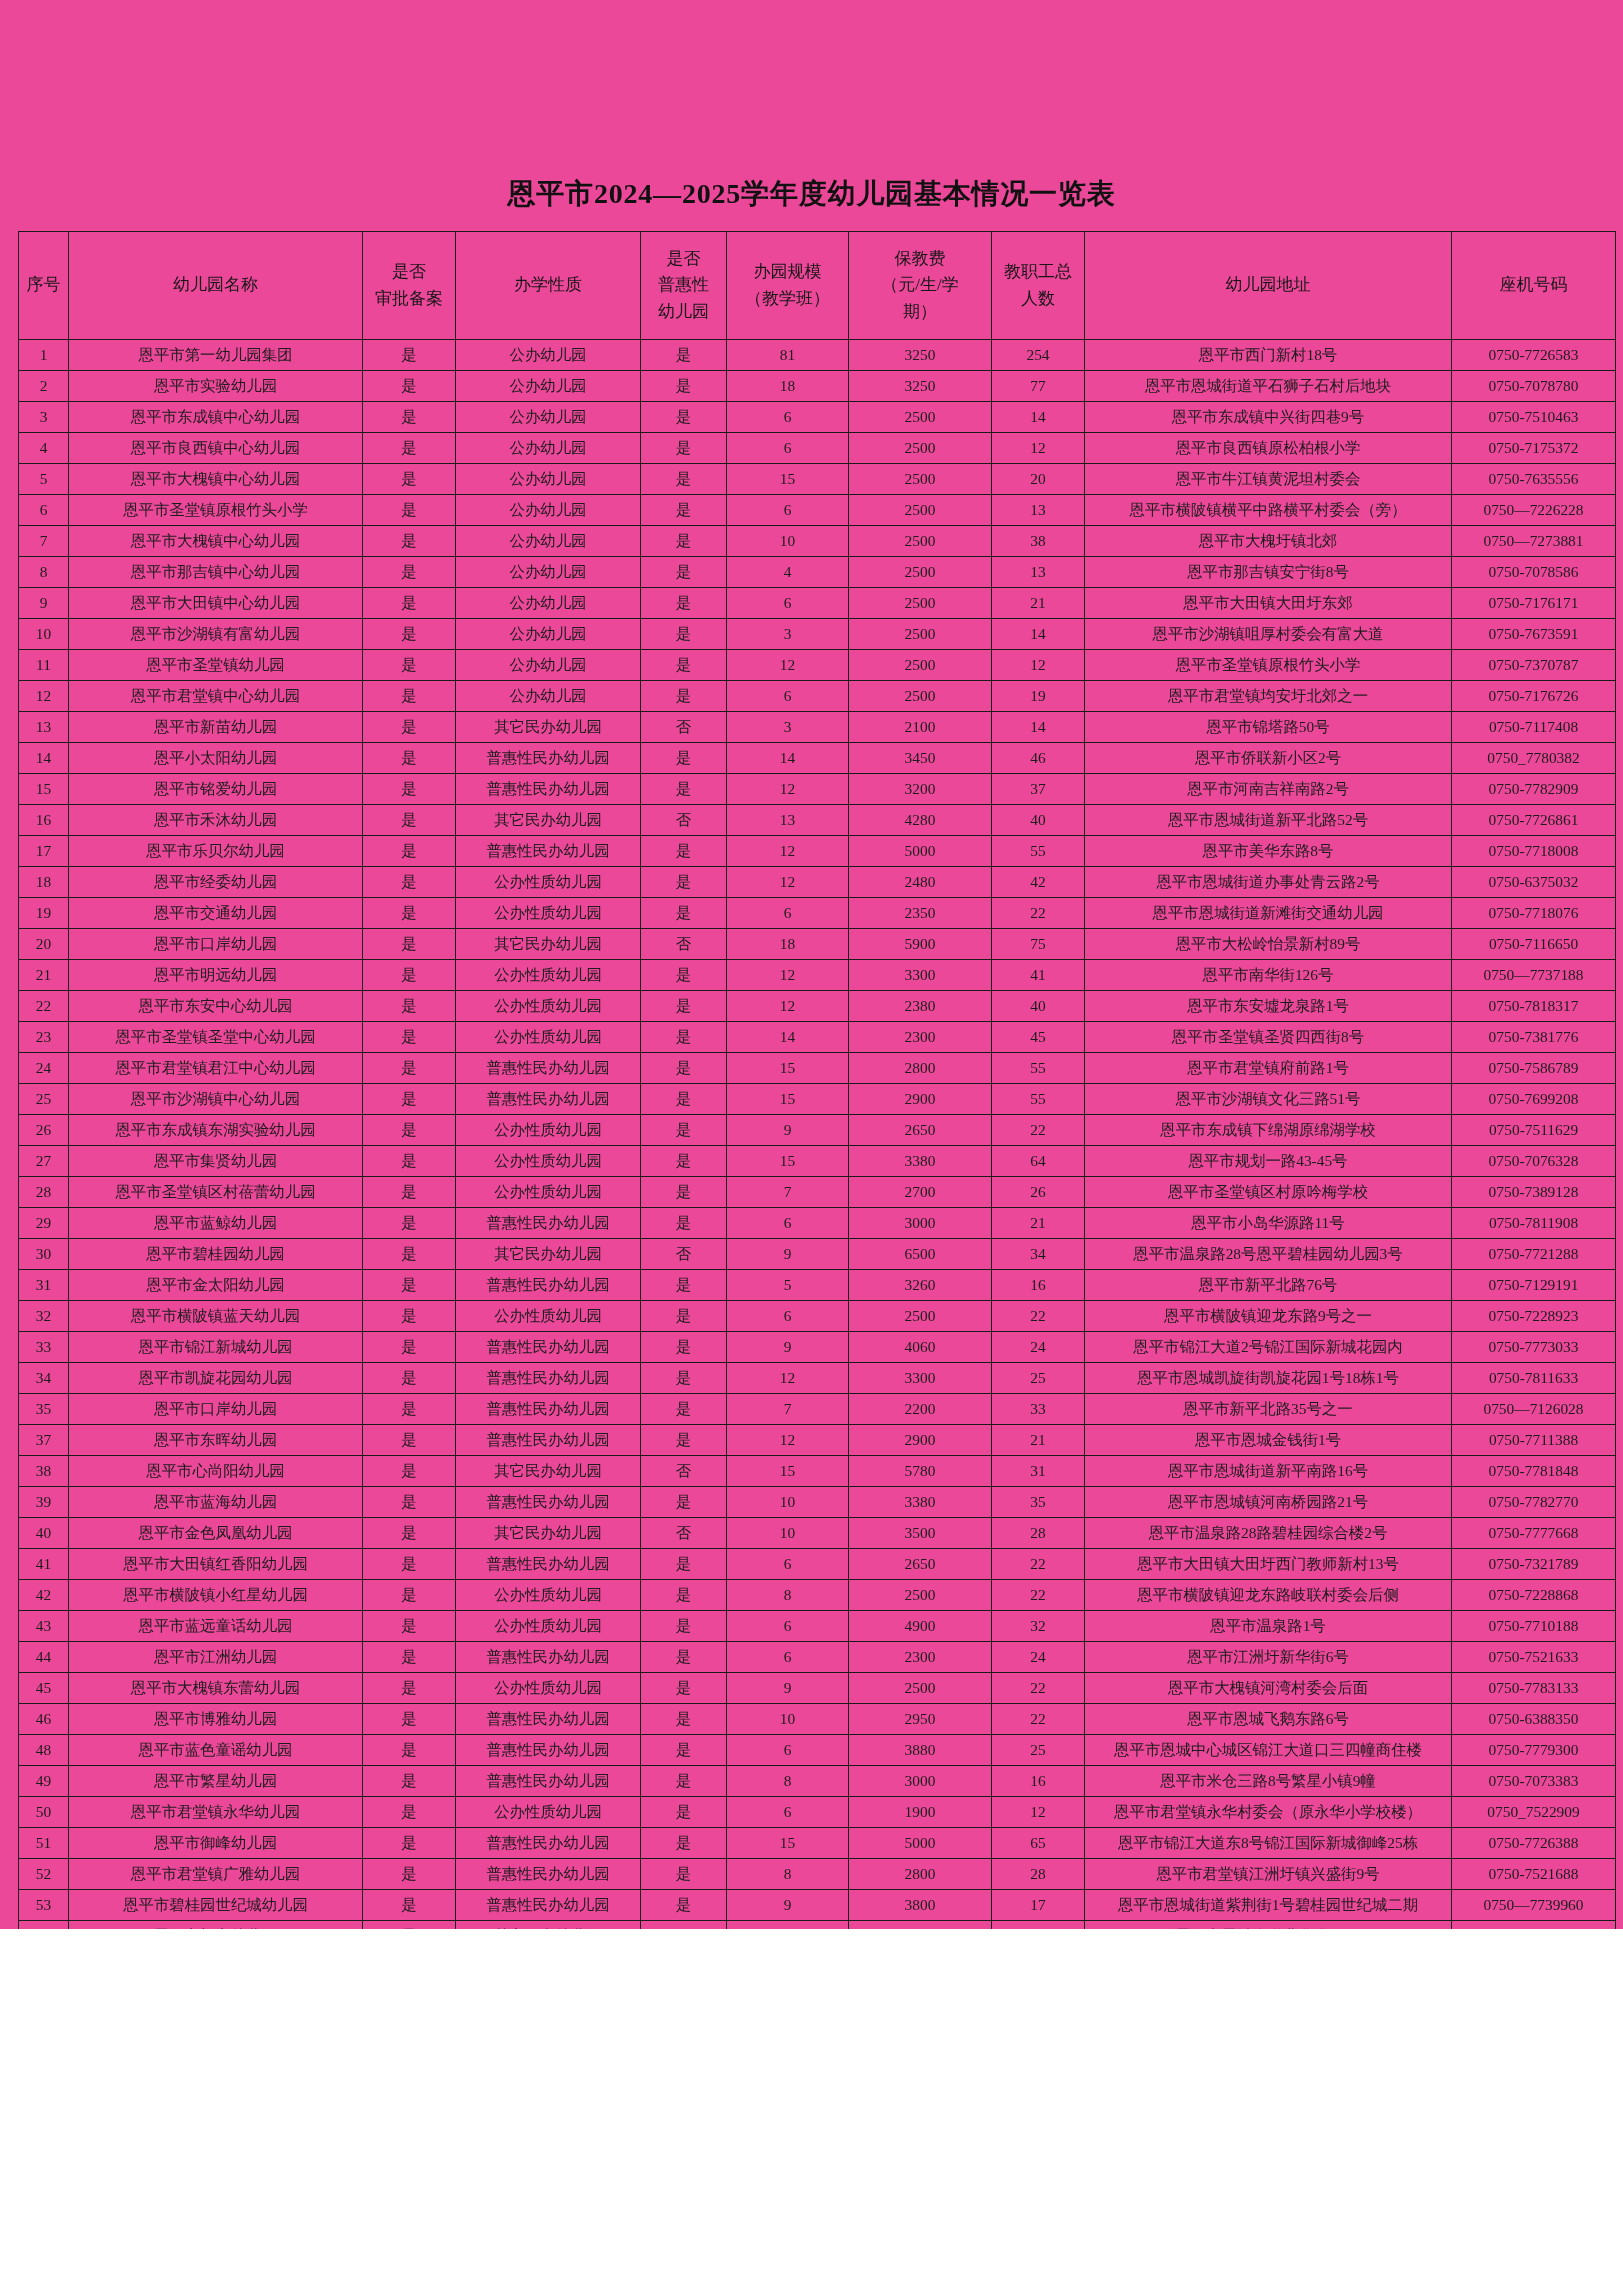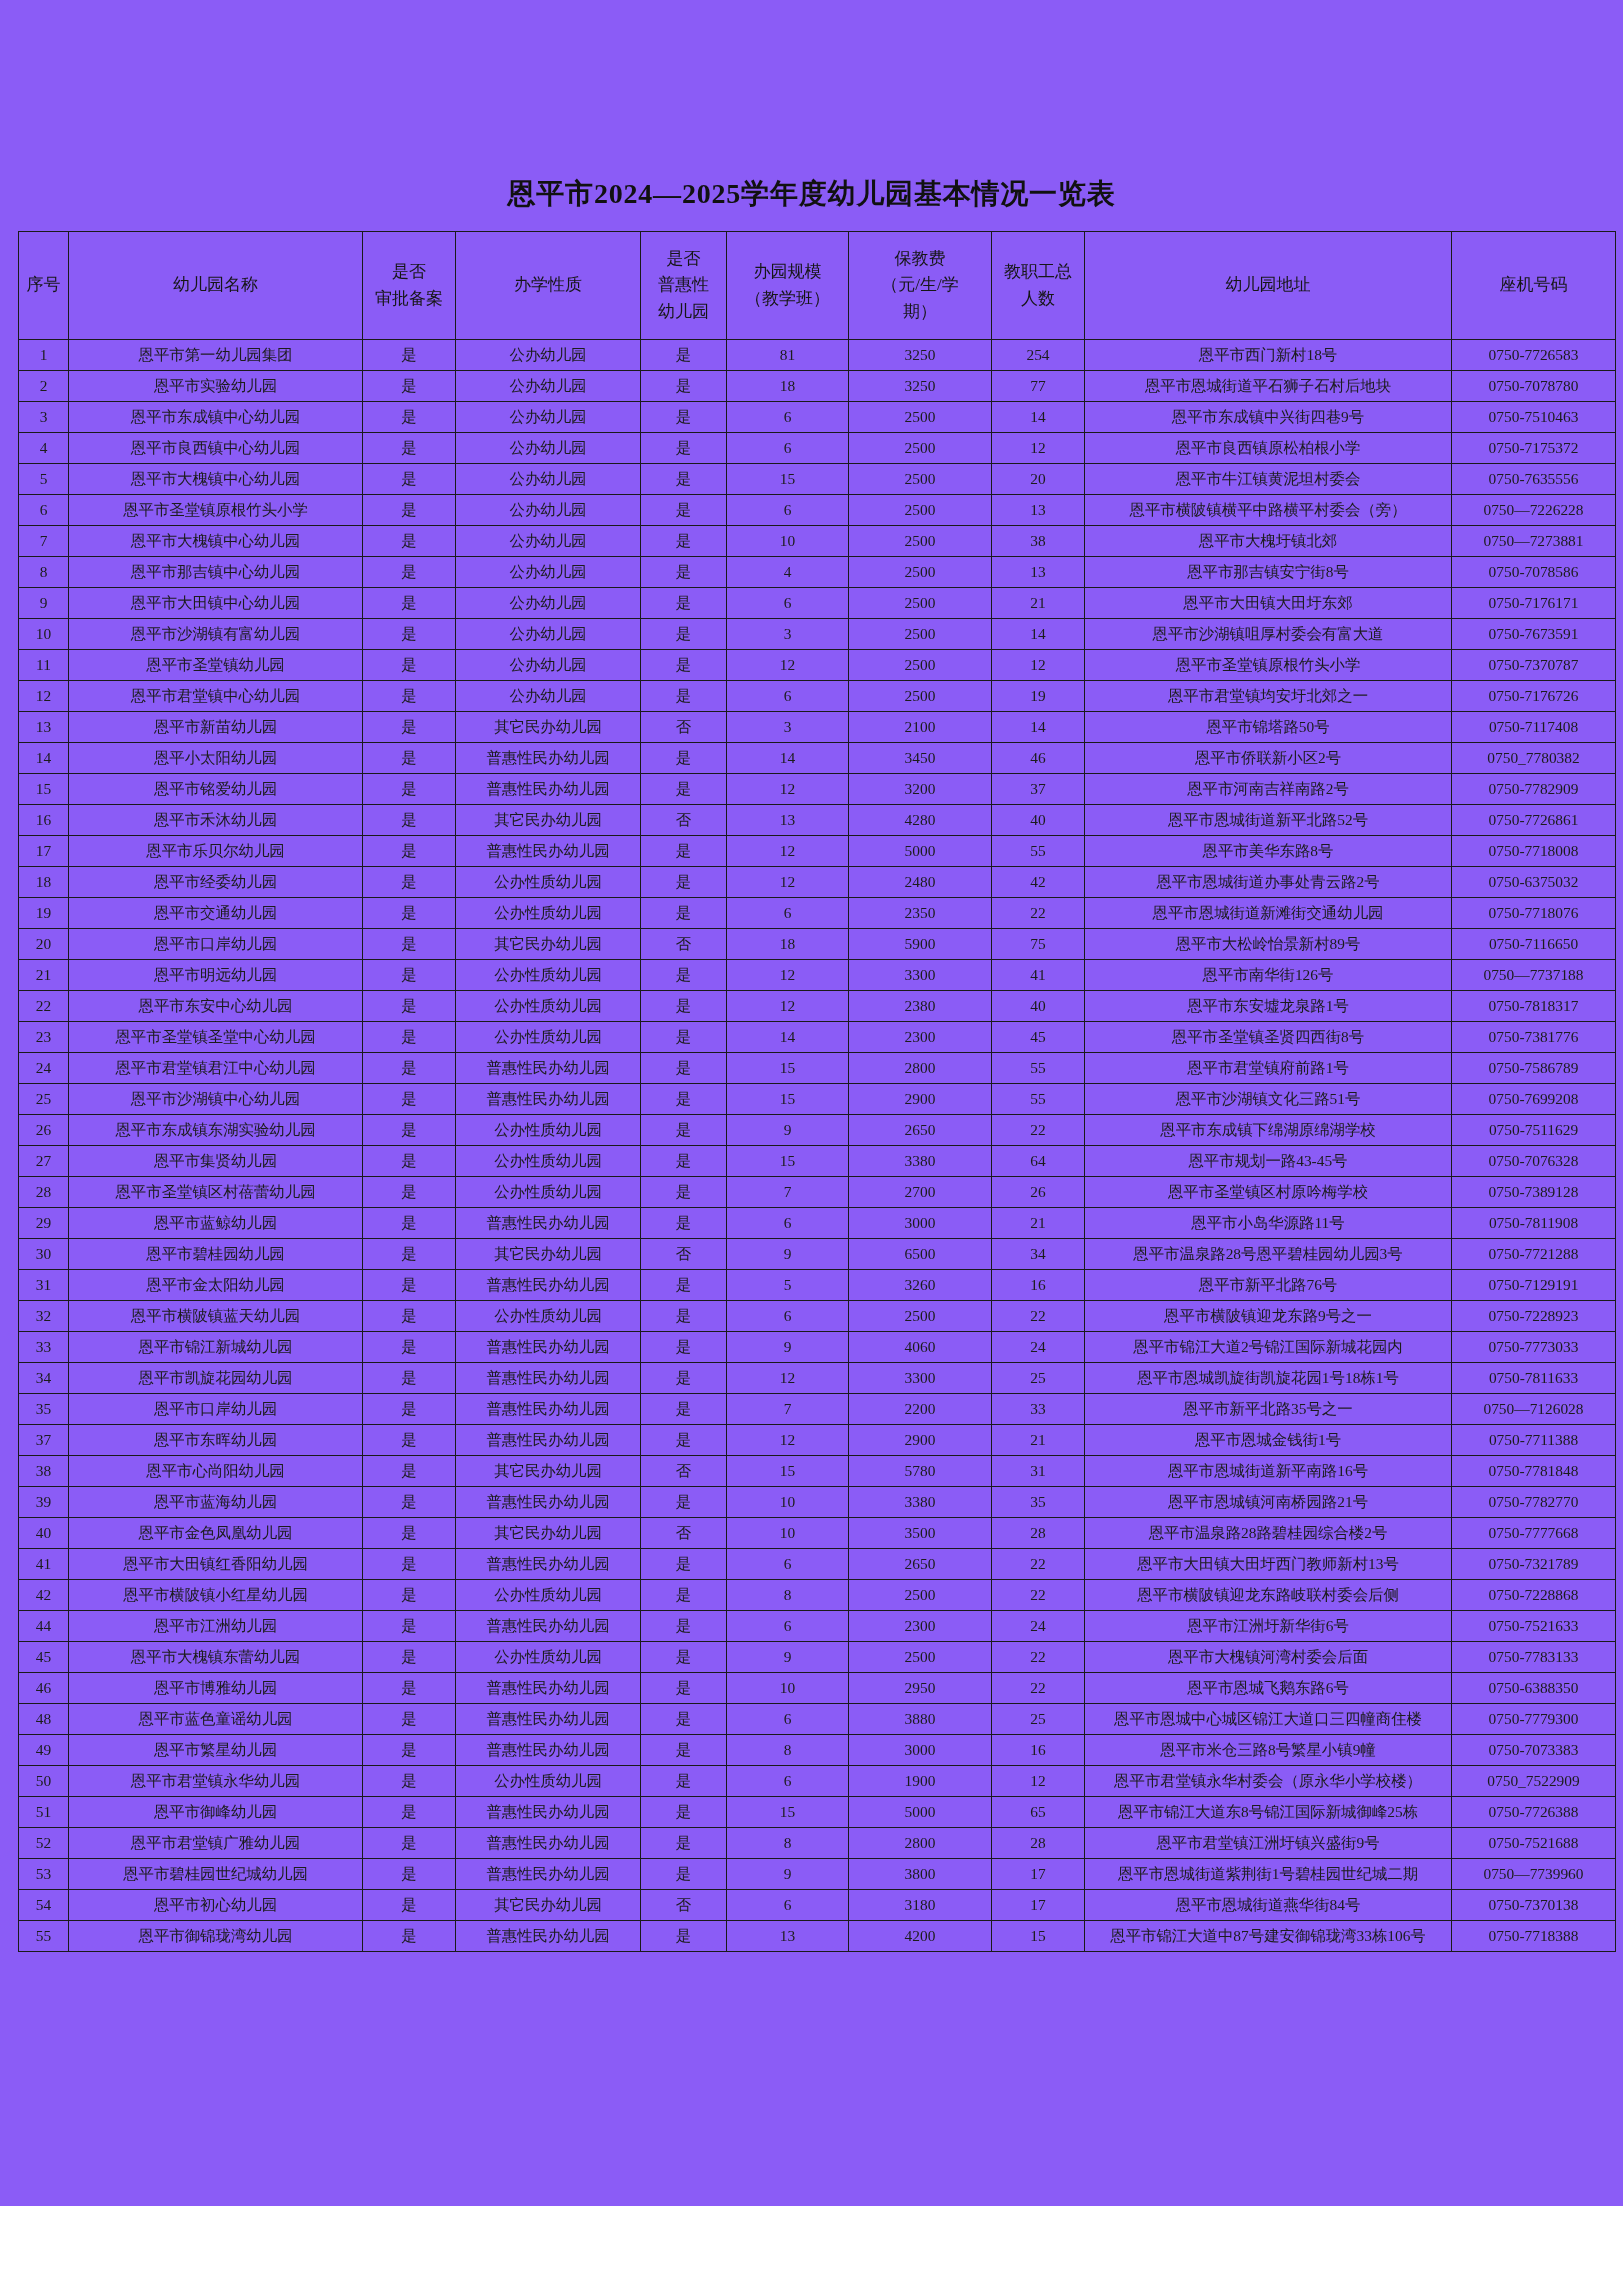--- a/index.html
+++ b/index.html
@@ -8,22 +8,22 @@
     background: #ffffff;
   }
   body {
     width: 1623px;
     font-family: "Liberation Serif", "DejaVu Serif", serif;
     color: #1b1b1b;
   }
   .page {
     position: relative;
     width: 1623px;
-    height: 2206px;
-    background: #8b5cf6;
+    height: 1929px;
+    background: #ec4899;
     overflow: hidden;
   }
   .doc-title {
     margin: 0;
     padding-top: 175px;
     text-align: center;
     font-size: 28px;
     font-weight: bold;
     letter-spacing: 0.8px;
     color: #111111;
@@ -601,20 +601,32 @@
           <td>是</td>
           <td>公办性质幼儿园</td>
           <td>是</td>
           <td>8</td>
           <td>2500</td>
           <td>22</td>
           <td>恩平市横陂镇迎龙东路岐联村委会后侧</td>
           <td>0750-7228868</td>
         </tr>
         <tr>
+          <td>43</td>
+          <td>恩平市蓝远童话幼儿园</td>
+          <td>是</td>
+          <td>公办性质幼儿园</td>
+          <td>是</td>
+          <td>6</td>
+          <td>4900</td>
+          <td>32</td>
+          <td>恩平市温泉路1号</td>
+          <td>0750-7710188</td>
+        </tr>
+        <tr>
           <td>44</td>
           <td>恩平市江洲幼儿园</td>
           <td>是</td>
           <td>普惠性民办幼儿园</td>
           <td>是</td>
           <td>6</td>
           <td>2300</td>
           <td>24</td>
           <td>恩平市江洲圩新华街6号</td>
           <td>0750-7521633</td>

